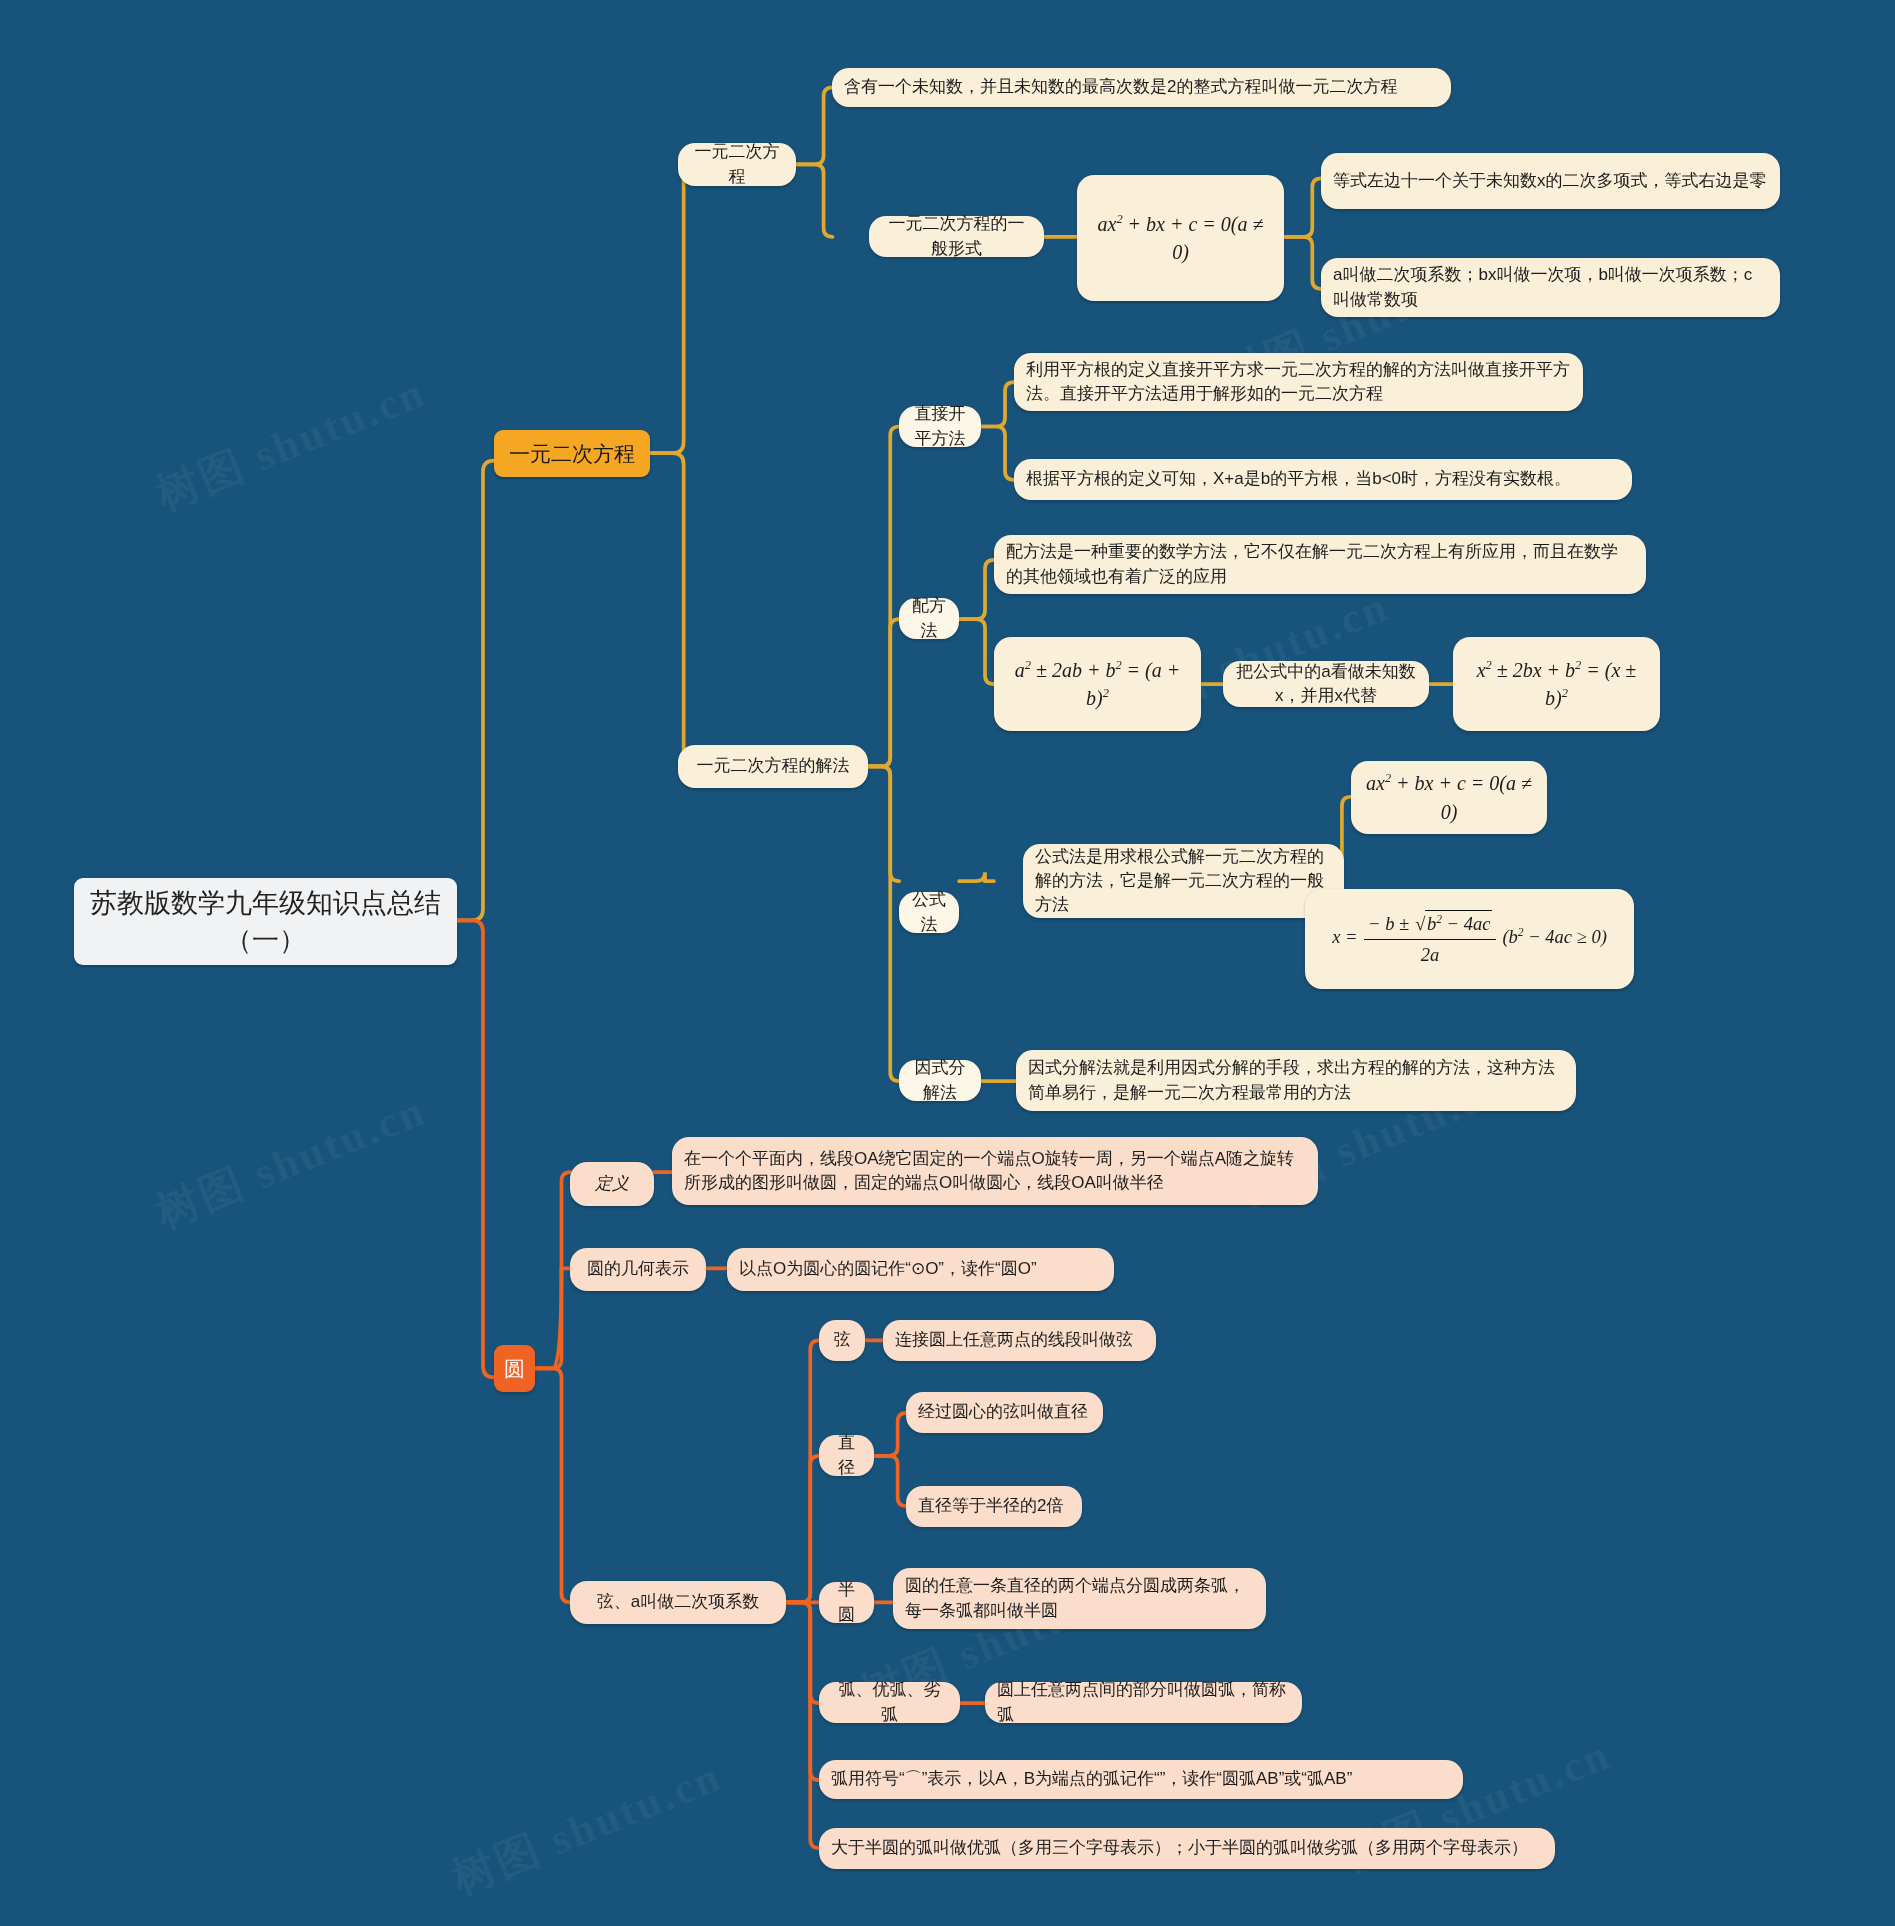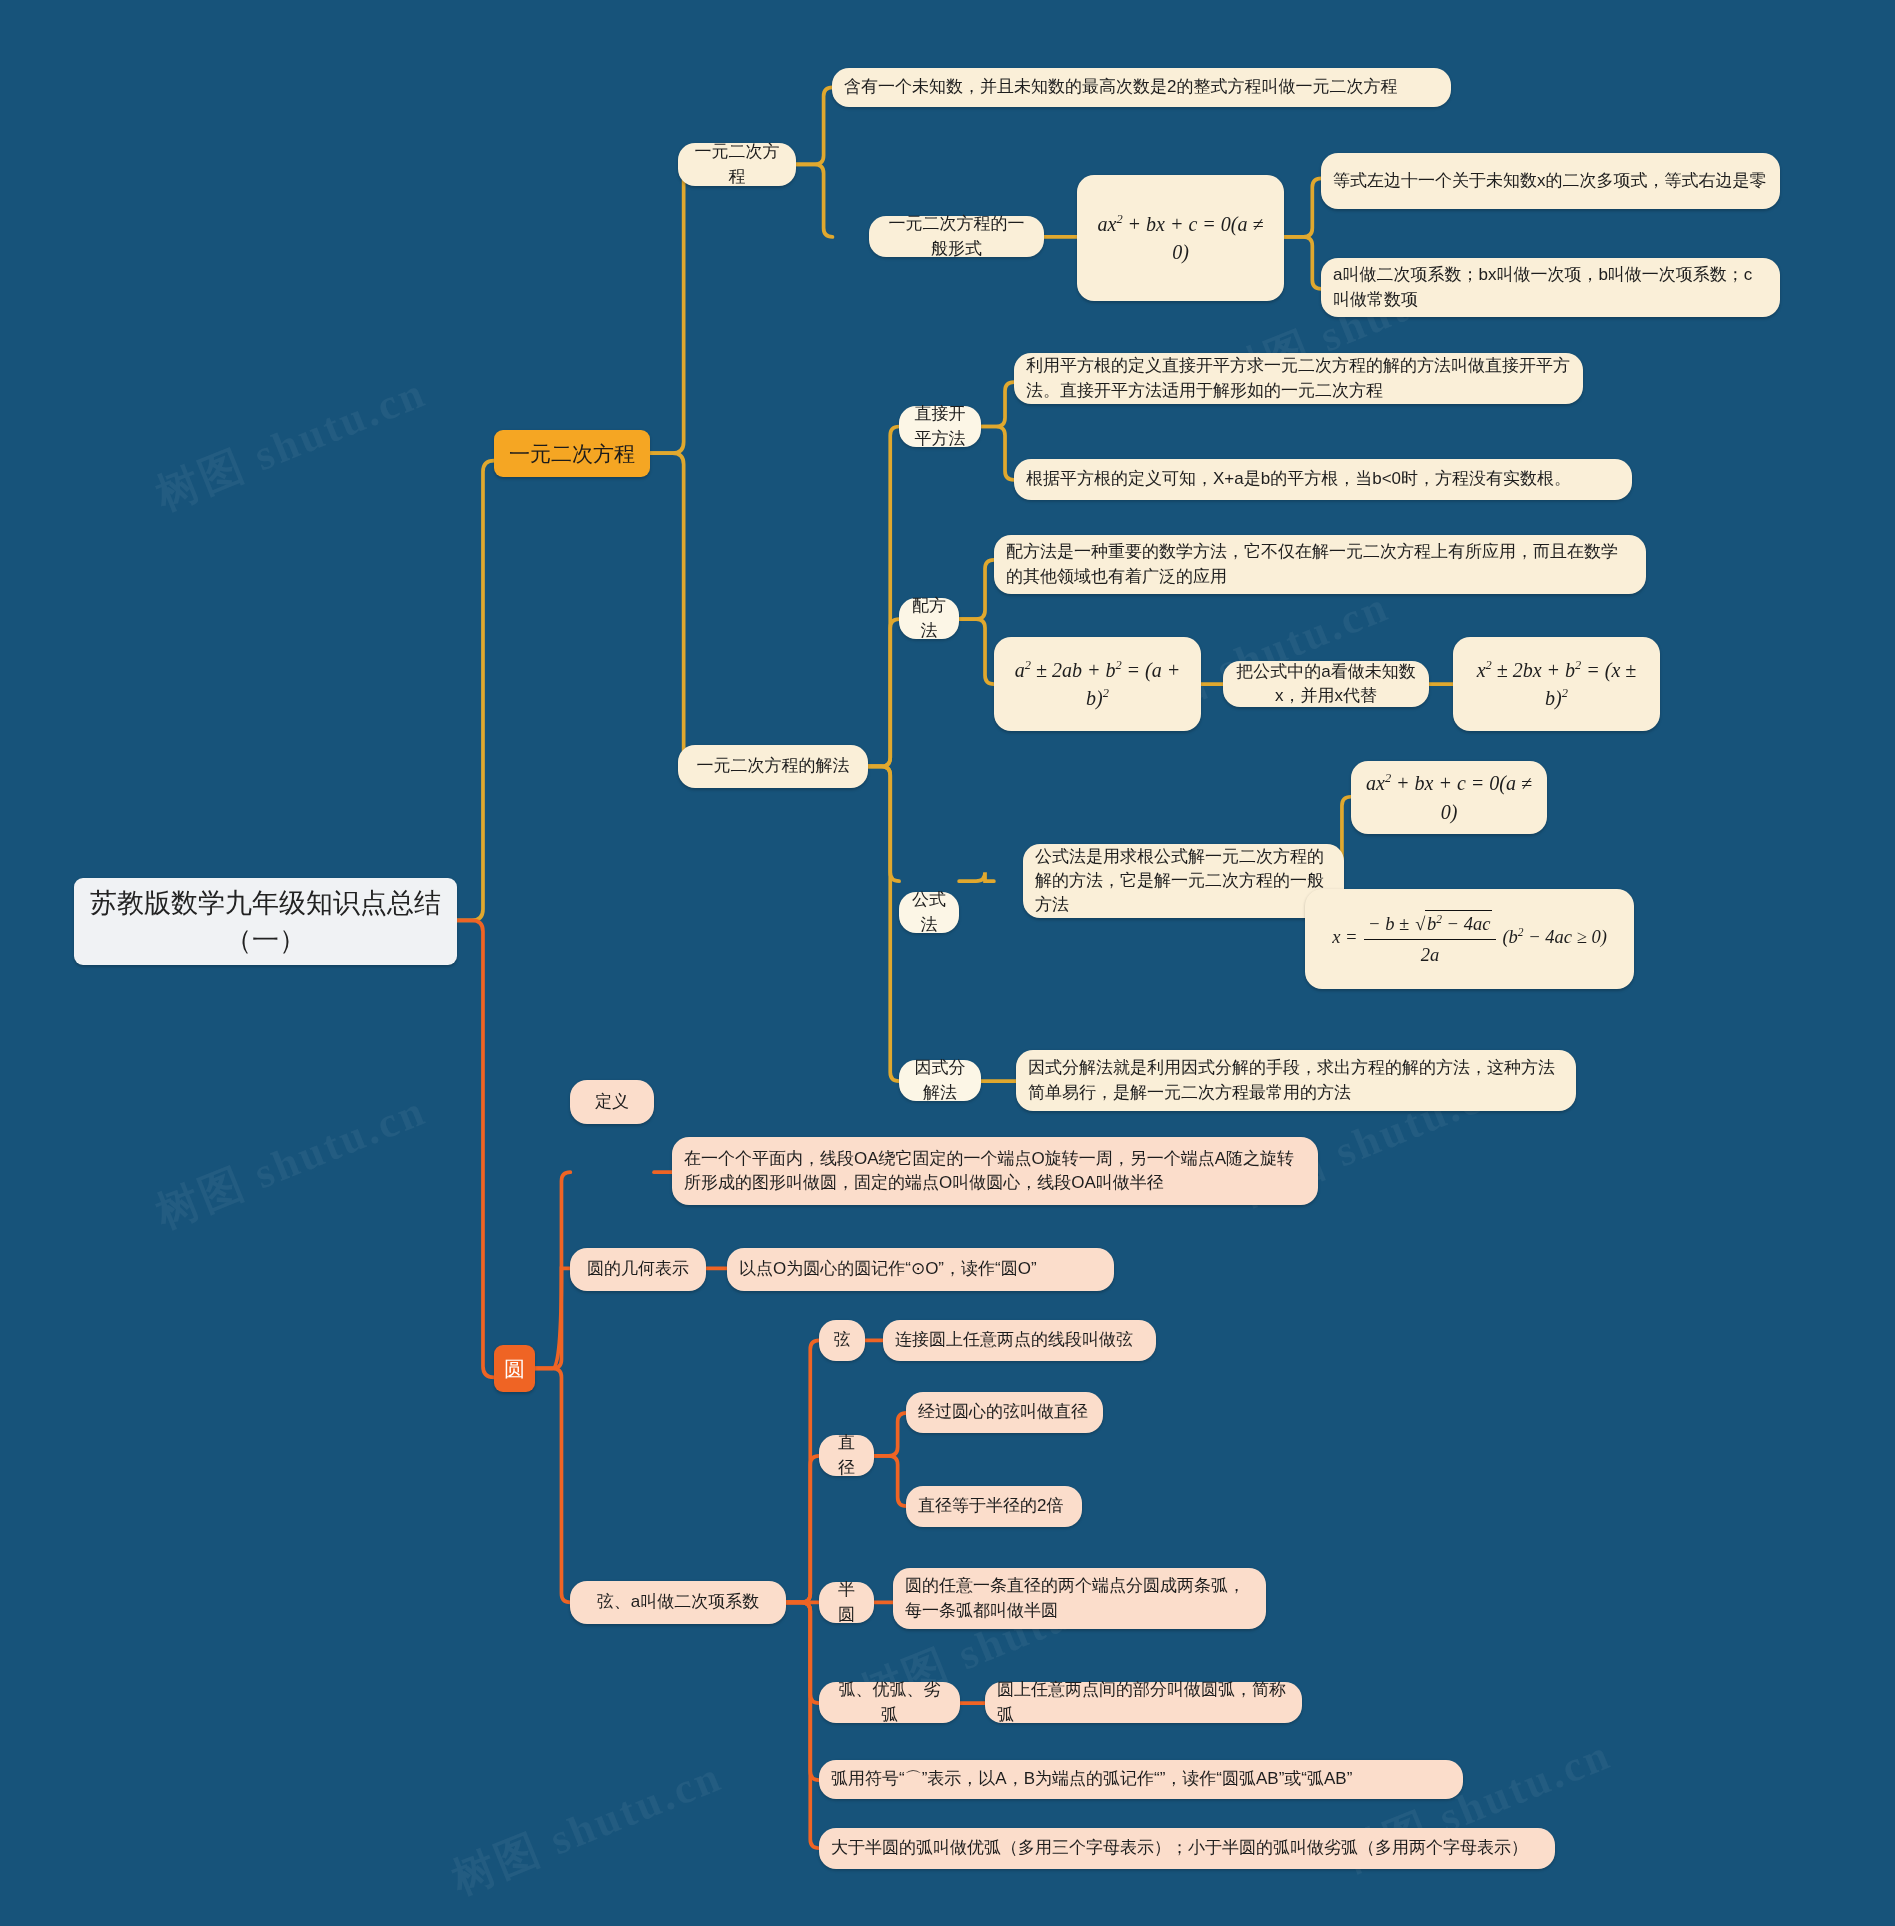--- a/index.html
+++ b/index.html
@@ -166,21 +166,21 @@
     <span><i>ax</i><sup>2</sup> + <i>bx</i> + <i>c</i> = 0(<i>a</i> ≠ 0)</span>
   </div>
 
   <div class="node y-node" style="left:1321px;top:153px;width:459px;height:56px;">等式左边十一个关于未知数x的二次多项式，等式右边是零</div>
 
   <div class="node y-node" style="left:1321px;top:258px;width:459px;height:59px;">a叫做二次项系数；bx叫做一次项，b叫做一次项系数；c叫做常数项</div>
 
   <div class="node y-node center" style="left:678px;top:745px;width:190px;height:43px;">一元二次方程的解法</div>
 
   <div class="node y-node2 center" style="left:899px;top:406px;width:82px;height:41px;">直接开平方法</div>
-  <div class="node y-node" style="left:1014px;top:353px;width:569px;height:51px;">利用平方根的定义直接开平方求一元二次方程的解的方法叫做直接开平方法。直接开平方法适用于解形如的一元二次方程</div>
+  <div class="node y-node" style="left:1014px;top:353px;width:569px;height:58px;">利用平方根的定义直接开平方求一元二次方程的解的方法叫做直接开平方法。直接开平方法适用于解形如的一元二次方程</div>
   <div class="node y-node" style="left:1014px;top:459px;width:618px;height:41px;">根据平方根的定义可知，X+a是b的平方根，当b&lt;0时，方程没有实数根。</div>
 
   <div class="node y-node2 center" style="left:899px;top:598px;width:60px;height:41px;">配方法</div>
   <div class="node y-node" style="left:994px;top:535px;width:652px;height:59px;">配方法是一种重要的数学方法，它不仅在解一元二次方程上有所应用，而且在数学的其他领域也有着广泛的应用</div>
 
   <div class="node y-node formula" style="left:994px;top:637px;width:207px;height:94px;">
     <span><i>a</i><sup>2</sup> ± 2<i>ab</i> + <i>b</i><sup>2</sup> = (<i>a</i> + <i>b</i>)<sup>2</sup></span>
   </div>
 
   <div class="node y-node center" style="left:1223px;top:661px;width:206px;height:46px;">把公式中的a看做未知数x，并用x代替</div>
@@ -205,21 +205,21 @@
       </span>
       (<i>b</i><sup>2</sup> − 4<i>ac</i> ≥ 0)
     </span>
   </div>
 
   <div class="node y-node2 center" style="left:899px;top:1060px;width:82px;height:41px;">因式分解法</div>
   <div class="node y-node" style="left:1016px;top:1050px;width:560px;height:61px;">因式分解法就是利用因式分解的手段，求出方程的解的方法，这种方法简单易行，是解一元二次方程最常用的方法</div>
 
   <div class="node b-orange center" style="left:494px;top:1345px;width:41px;height:47px;">圆</div>
 
-  <div class="node o-node center" style="left:570px;top:1080px;width:84px;height:44px;">定义</div>
+  <div class="node o-node center" style="left:570px;top:1162px;width:84px;height:44px;font-style:italic;">定义</div>
   <div class="node o-node" style="left:672px;top:1137px;width:646px;height:68px;">在一个个平面内，线段OA绕它固定的一个端点O旋转一周，另一个端点A随之旋转所形成的图形叫做圆，固定的端点O叫做圆心，线段OA叫做半径</div>
 
   <div class="node o-node center" style="left:570px;top:1248px;width:136px;height:43px;">圆的几何表示</div>
   <div class="node o-node" style="left:727px;top:1248px;width:387px;height:43px;">以点O为圆心的圆记作“⊙O”，读作“圆O”</div>
 
   <div class="node o-node center" style="left:570px;top:1581px;width:216px;height:43px;">弦、a叫做二次项系数</div>
 
   <div class="node o-node center" style="left:819px;top:1320px;width:46px;height:41px;">弦</div>
   <div class="node o-node" style="left:883px;top:1320px;width:273px;height:41px;">连接圆上任意两点的线段叫做弦</div>
 

